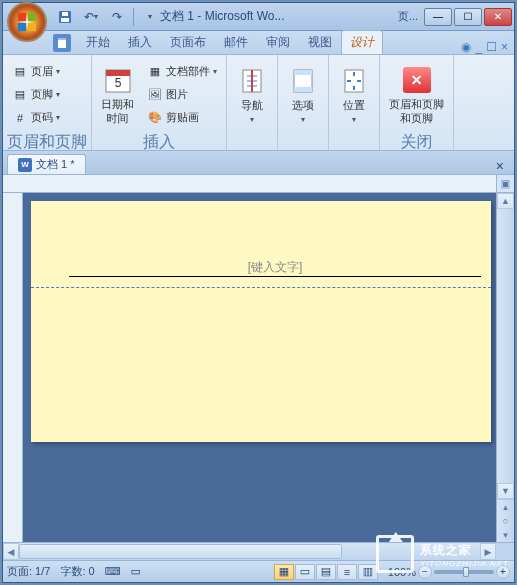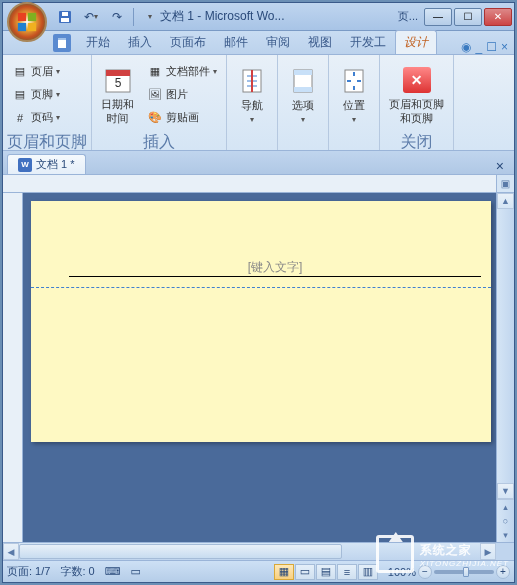--- a/index.html
+++ b/index.html
@@ -127,21 +127,20 @@
           <rect x="1" y="0" width="8" height="10" fill="#fff"></rect>
           <rect x="1" y="0" width="8" height="2" fill="#a0c0e8"></rect>
         </svg>
       </div>
     <div class="tab">开始</div>
     <div class="tab">插入</div>
     <div class="tab">页面布</div>
     <div class="tab">邮件</div>
     <div class="tab">审阅</div>
     <div class="tab">视图</div>
-    <div class="tab">开发工</div>
     <div class="tab active">设计</div>
     <div class="tabbar-right">
       <span>◉</span>
       <span>_</span>
       <span>☐</span>
       <span>×</span>
     </div>
   </div>
 
   <div class="ribbon">

